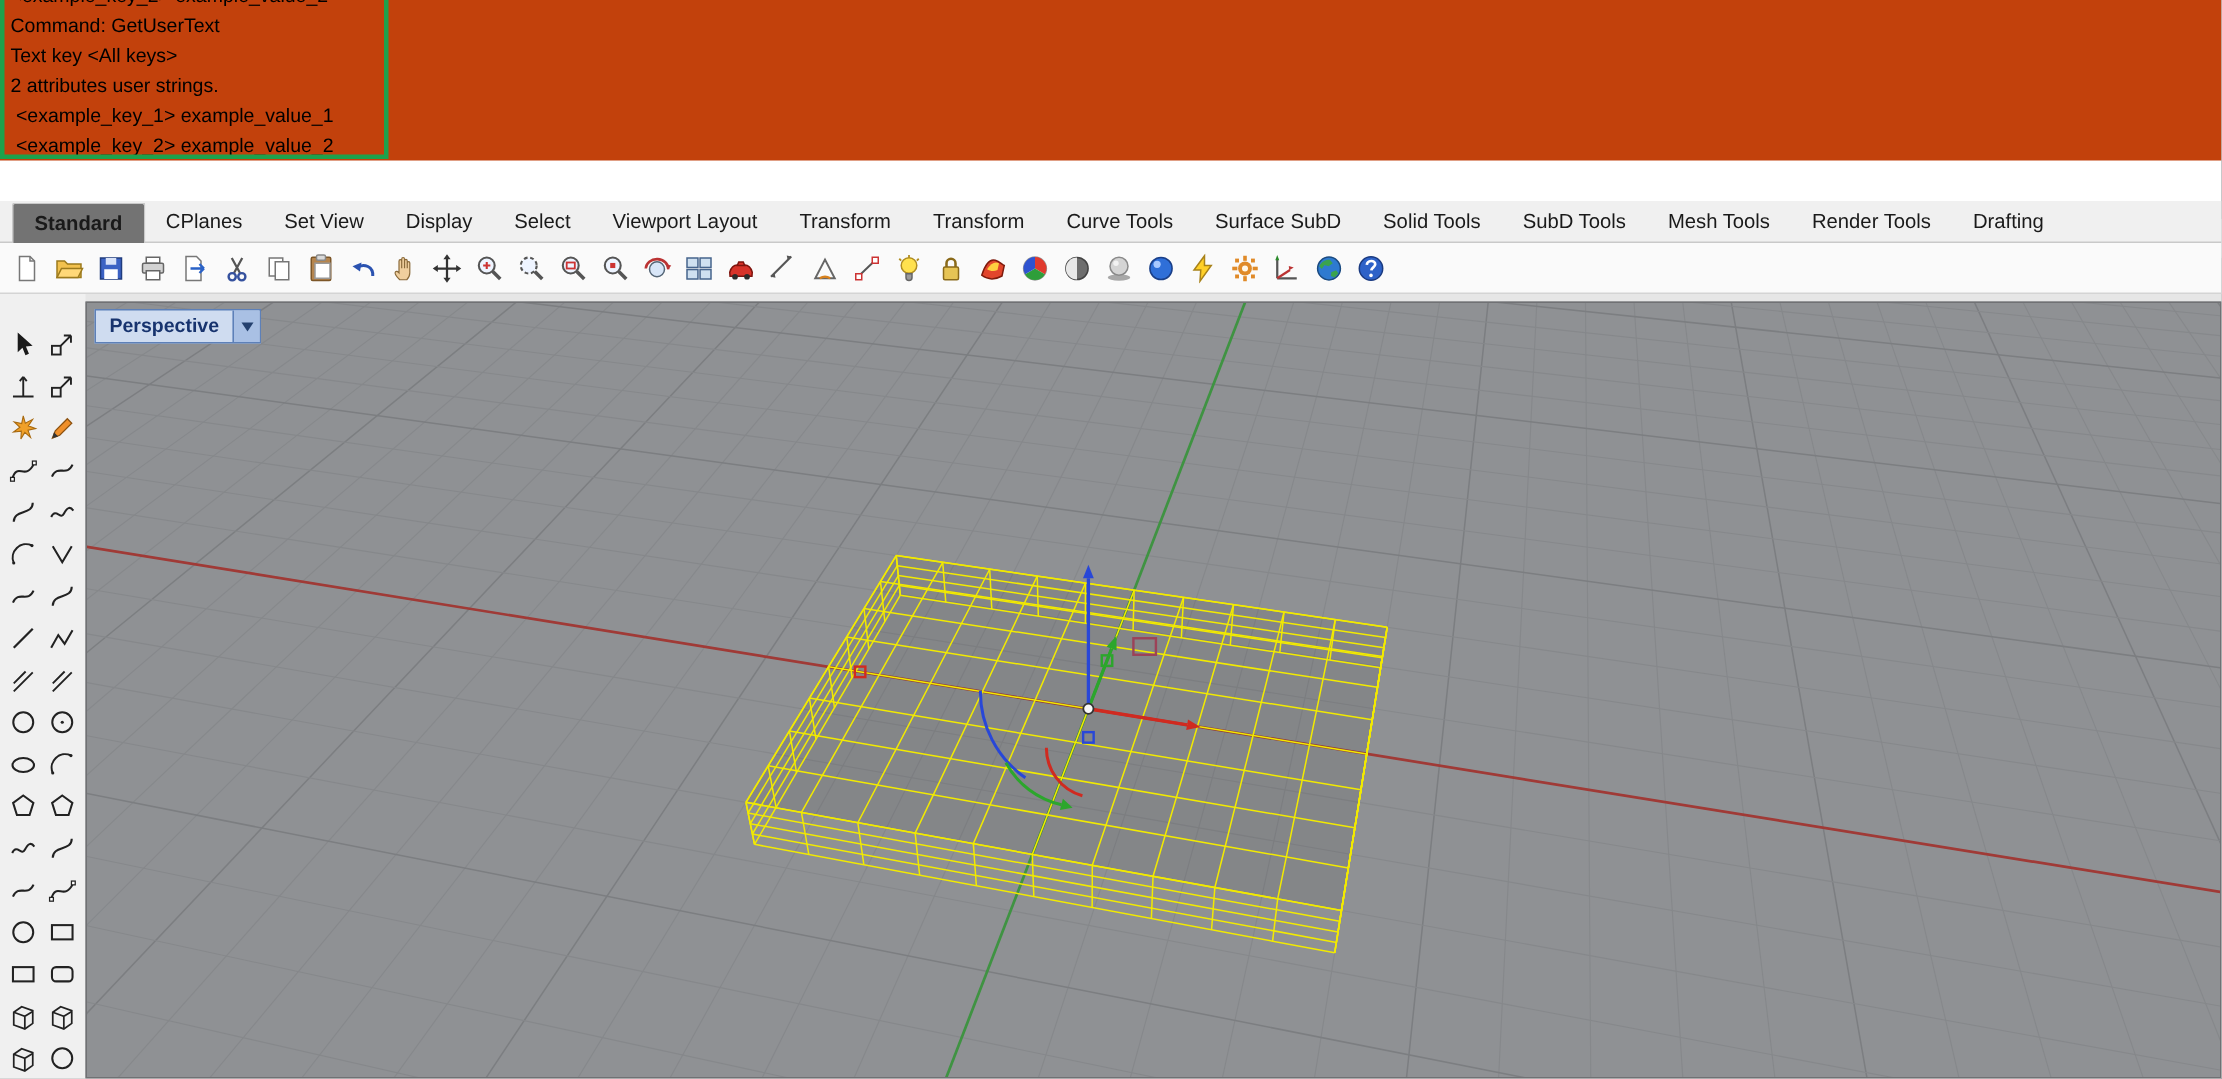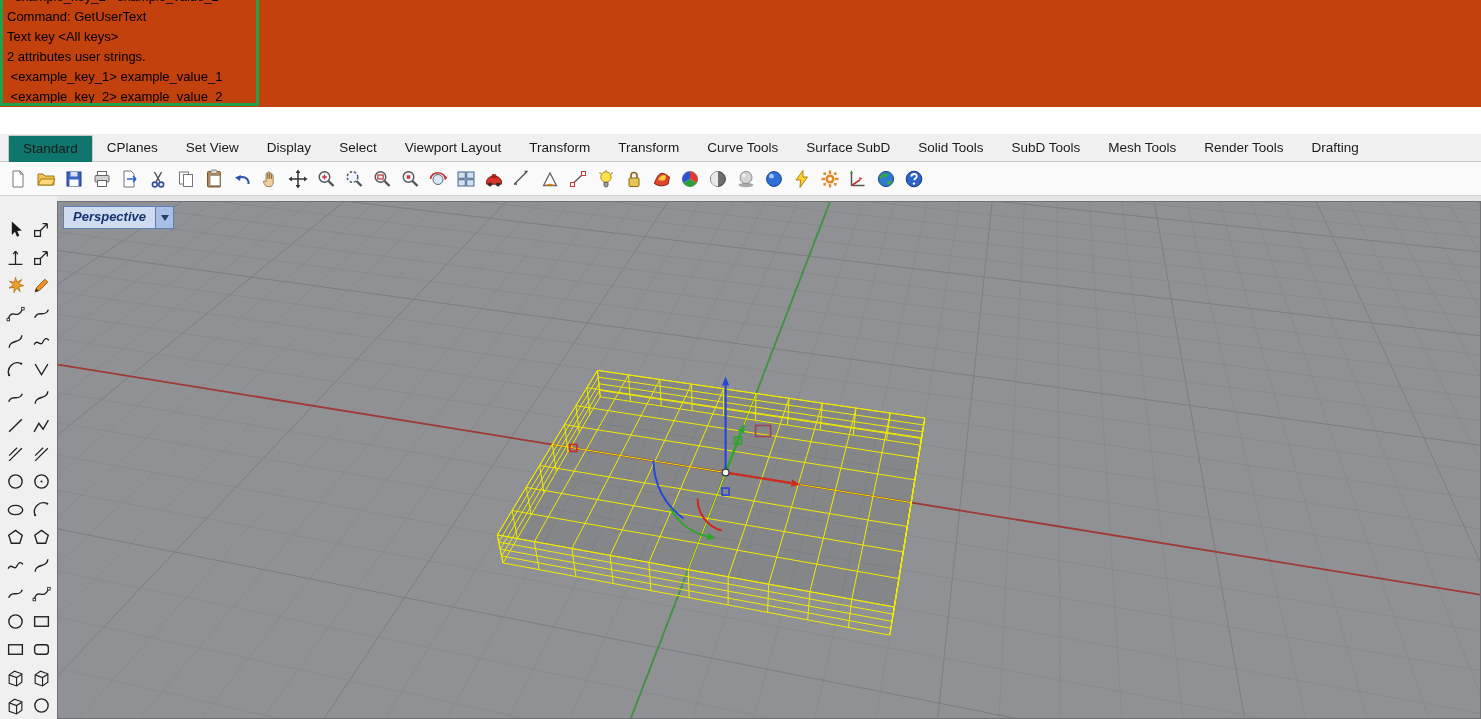--- a/index.html
+++ b/index.html
@@ -14,30 +14,30 @@
   
   #prompt { position:absolute; left:0; top:107px; width:1481px; height:26px; background:#fff;
             border-bottom:1px solid #c9c9c9; display:flex; align-items:center; padding-left:7px; box-sizing:border-box;margin-top:39px; }
   .plabel { font-size:13px; font-weight:bold; color:#000; }
   .caret { display:inline-block; width:1px; height:15px; background:#000; margin-left:4px; }
 
   
   #tabs { position:absolute; left:0; top:134px; width:1481px; height:28px; background:#f0f0f0;
           border-bottom:1px solid #c9c9c9; display:flex; align-items:flex-end; padding-left:8px; box-sizing:border-box; }
   .tab { font-size:13.5px; color:#1a1a1a; padding:5px 14px 6px; white-space:nowrap; }
-  .tab.active { background:#0f766e; border:1px solid #c9c9c9; border-bottom:none; border-radius:2px 2px 0 0;
-                position:relative; top:1px; }
+  .tab.active { background:#737373; border:1px solid #c9c9c9; border-bottom:none; border-radius:2px 2px 0 0;
+                position:relative; top:1px;font-weight:bold; }
 
   
   #toolbar { position:absolute; left:0; top:162px; width:1481px; height:34px; background:#fafafa;
              border-bottom:1px solid #d4d4d4; display:flex; align-items:center; padding-left:6px; gap:5px; box-sizing:border-box; }
   .tbicon { width:23px; height:23px; display:flex; align-items:center; justify-content:center; }
 
   
-  #main { position:absolute; left:0; top:196px; width:1481px; height:523px; background:#e6e6e6;font-style:italic; }
+  #main { position:absolute; left:0; top:196px; width:1481px; height:523px; background:#e6e6e6; }
   #sidebar { position:absolute; left:0; top:0; width:57px; height:523px; background:#f0f0f0;
              padding-top:24px; box-sizing:border-box; overflow:hidden; }
   .srow { display:flex; justify-content:center; gap:7px; margin-bottom:9px; }
   .sicon { width:19px; height:19px; }
 
   #viewport { position:absolute; left:57px; top:5px; right:0; bottom:0; background:#8f9194;
               border:1px solid #707174; box-sizing:border-box; overflow:hidden; }
   #scene { position:absolute; left:0; top:0; width:1424px; height:518px; }
 
   .vplabel { position:absolute; left:5px; top:4px; display:flex; align-items:stretch;

